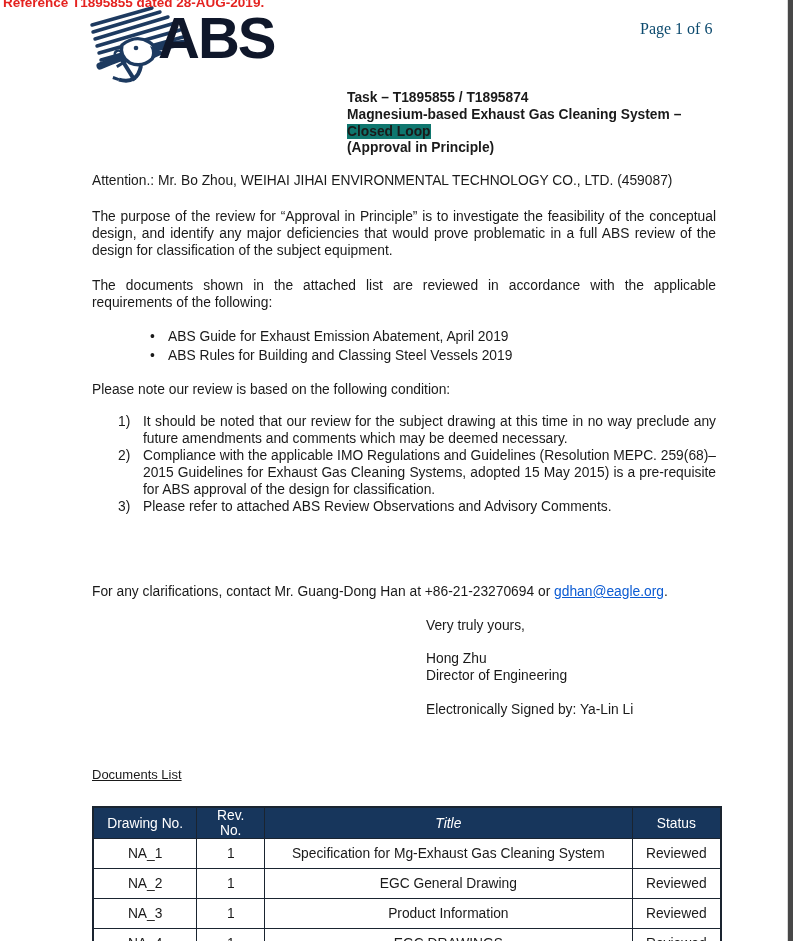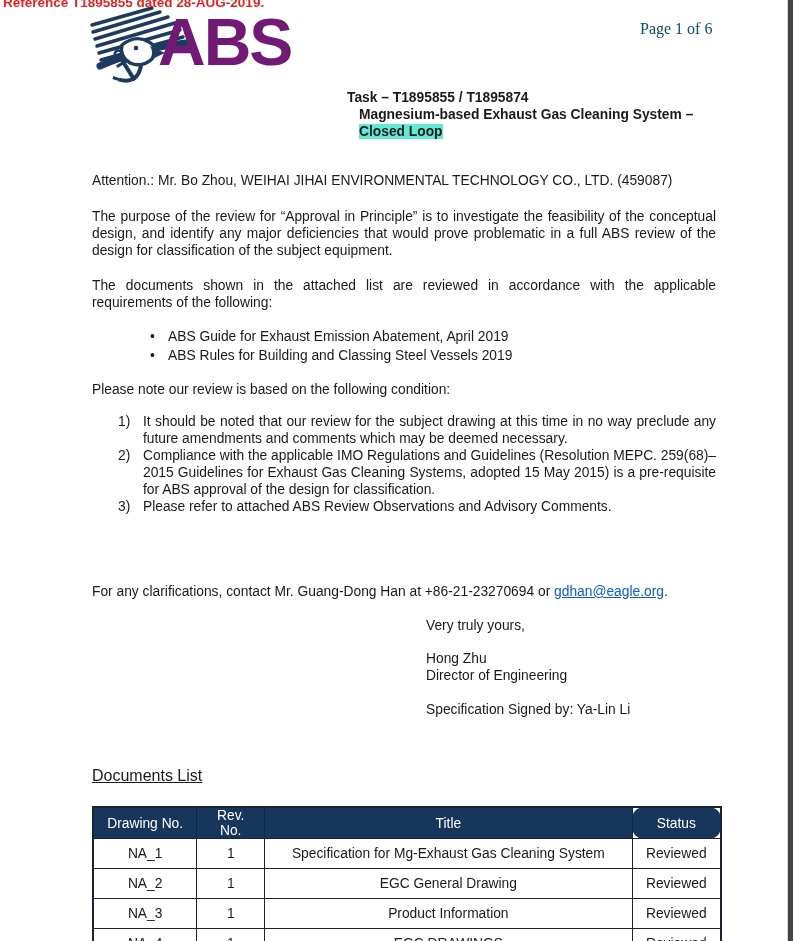--- a/index.html
+++ b/index.html
@@ -17,35 +17,35 @@
   .edge-line  { position:absolute; top:0; right:5px; width:1px; height:100%; background:#d8d8d8; }
 
   .ref-line {
     position:absolute; top:-5px; left:3px;
     color:#e42320; font-size:13.5px; font-weight:bold;
     z-index:6; white-space:nowrap;
   }
   .logo-eagle { position:absolute; top:3px; left:86px; z-index:2; }
   .logo-text  {
     position:absolute; top:8px; left:158px; z-index:3;
-    font-size:66px; font-weight:bold; letter-spacing:-2px;
-    color:#701a75; line-height:1.05;
+    font-size:58px; font-weight:bold; letter-spacing:-2px;
+    color:#0f172a; line-height:1.05;
   }
   .page-num {
     position:absolute; top:20px; left:640px;
     font-family:"Liberation Serif", serif;
     font-size:16px; color:#0c4a6e;
   }
   .task-block {
     position:absolute; left:347px; top:90px;
     font-size:13.8px; font-weight:bold; line-height:16.8px;
     white-space:nowrap;
   }
-  .task-block .indent { margin-left:12px; }
-  .hl { background:#5eead4; }
+  .task-block .indent { }
+  .hl { background:#0f766e; }
 
   .body-block {
     position:absolute; left:92px; width:624px;
     font-size:13.8px; line-height:17px;
   }
   .just { text-align:justify; }
 
   .bullet-row { display:flex; }
   .bullet-row .bullet { width:18px; margin-left:58px; flex:none; }
   .bullet-row .btext  { flex:1; }
@@ -54,40 +54,40 @@
   .bullet-row .btext  { line-height:18px; }
 
   .cond-row { display:flex; }
   .cond-row .num  { width:25px; margin-left:26px; flex:none; }
   .cond-row .ctxt { flex:1; text-align:justify; }
 
   .sig-block { position:absolute; left:381px; font-size:13.8px; line-height:17px;margin-left:45px; }
 
   .docs-heading {
     position:absolute; left:92px; top:767px;
-    font-size:16px; text-decoration:underline;
+    font-size:13px; text-decoration:underline;
   }
   table.docs {
     position:absolute; left:92px; top:806px;
     width:630px; border-collapse:collapse;
     font-size:13.8px;
     border:2px solid #1a2430;
   }
   table.docs th, table.docs td {
     border:1px solid #1a2430;
     height:30px;
     padding:0 9px;
     text-align:center; vertical-align:middle;
     font-weight:normal;
   }
   table.docs thead th { background:#17365c; color:#ffffff; }
   .col-drawing { width:104px; }
   .col-rev     { width:68px;  }
-  .col-title   { width:369px; }
-  .col-status  { width:89px;border-radius:12px;  }
+  .col-title   { width:369px;font-style:italic; }
+  .col-status  { width:89px;  }
 
   a.email-link { color:#0b5bd3; text-decoration:underline; cursor:pointer; }
 </style>
 </head>
 <body>
 
 <div class="page">
 
   <div class="ref-line">Reference T1895855 dated 28-AUG-2019.</div>
 
@@ -119,20 +119,21 @@
   <div class="page-num">Page 1 of 6</div>
 
   <div class="task-block">
     <div>Task – T1895855 / T1895874</div>
     <div class="indent">
       <span>Magnesium-based Exhaust Gas Cleaning System –</span>
     </div>
     <div class="indent">
       <span class="hl">Closed Loop</span>
     </div>
+    <div class="indent">(Approval in Principle)</div>
   </div>
 
   <div class="body-block" style="top:172px;">Attention.: Mr. Bo Zhou, WEIHAI JIHAI ENVIRONMENTAL TECHNOLOGY CO., LTD. (459087)</div>
 
   <div class="body-block just" style="top:208px;">The purpose of the review for “Approval in Principle” is to investigate the feasibility of the conceptual design, and identify any major deficiencies that would prove problematic in a full ABS review of the design for classification of the subject equipment.</div>
 
   <div class="body-block just" style="top:277px;">The documents shown in the attached list are reviewed in accordance with the applicable requirements of the following:</div>
 
   <div class="body-block" style="top:328px;">
     <div class="bullet-row">
@@ -165,21 +166,21 @@
 
   <div class="body-block" style="top:583px;">
     <span>For any clarifications, contact Mr. Guang-Dong Han at +86-21-23270694 or </span><a class="email-link">gdhan@eagle.org</a><span>.</span>
   </div>
 
   <div class="sig-block" style="top:617px;">Very truly yours,</div>
   <div class="sig-block" style="top:650px;">
     <div>Hong Zhu</div>
     <div>Director of Engineering</div>
   </div>
-  <div class="sig-block" style="top:701px;">Specification Signed by: Ya-Lin Li</div>
+  <div class="sig-block" style="top:701px;">Electronically Signed by: Ya-Lin Li</div>
 
   <div class="docs-heading">Documents List</div>
 
   <table class="docs">
     <thead>
       <tr>
         <th class="col-drawing">Drawing No.</th>
         <th class="col-rev">Rev. No.</th>
         <th class="col-title">Title</th>
         <th class="col-status">Status</th>

